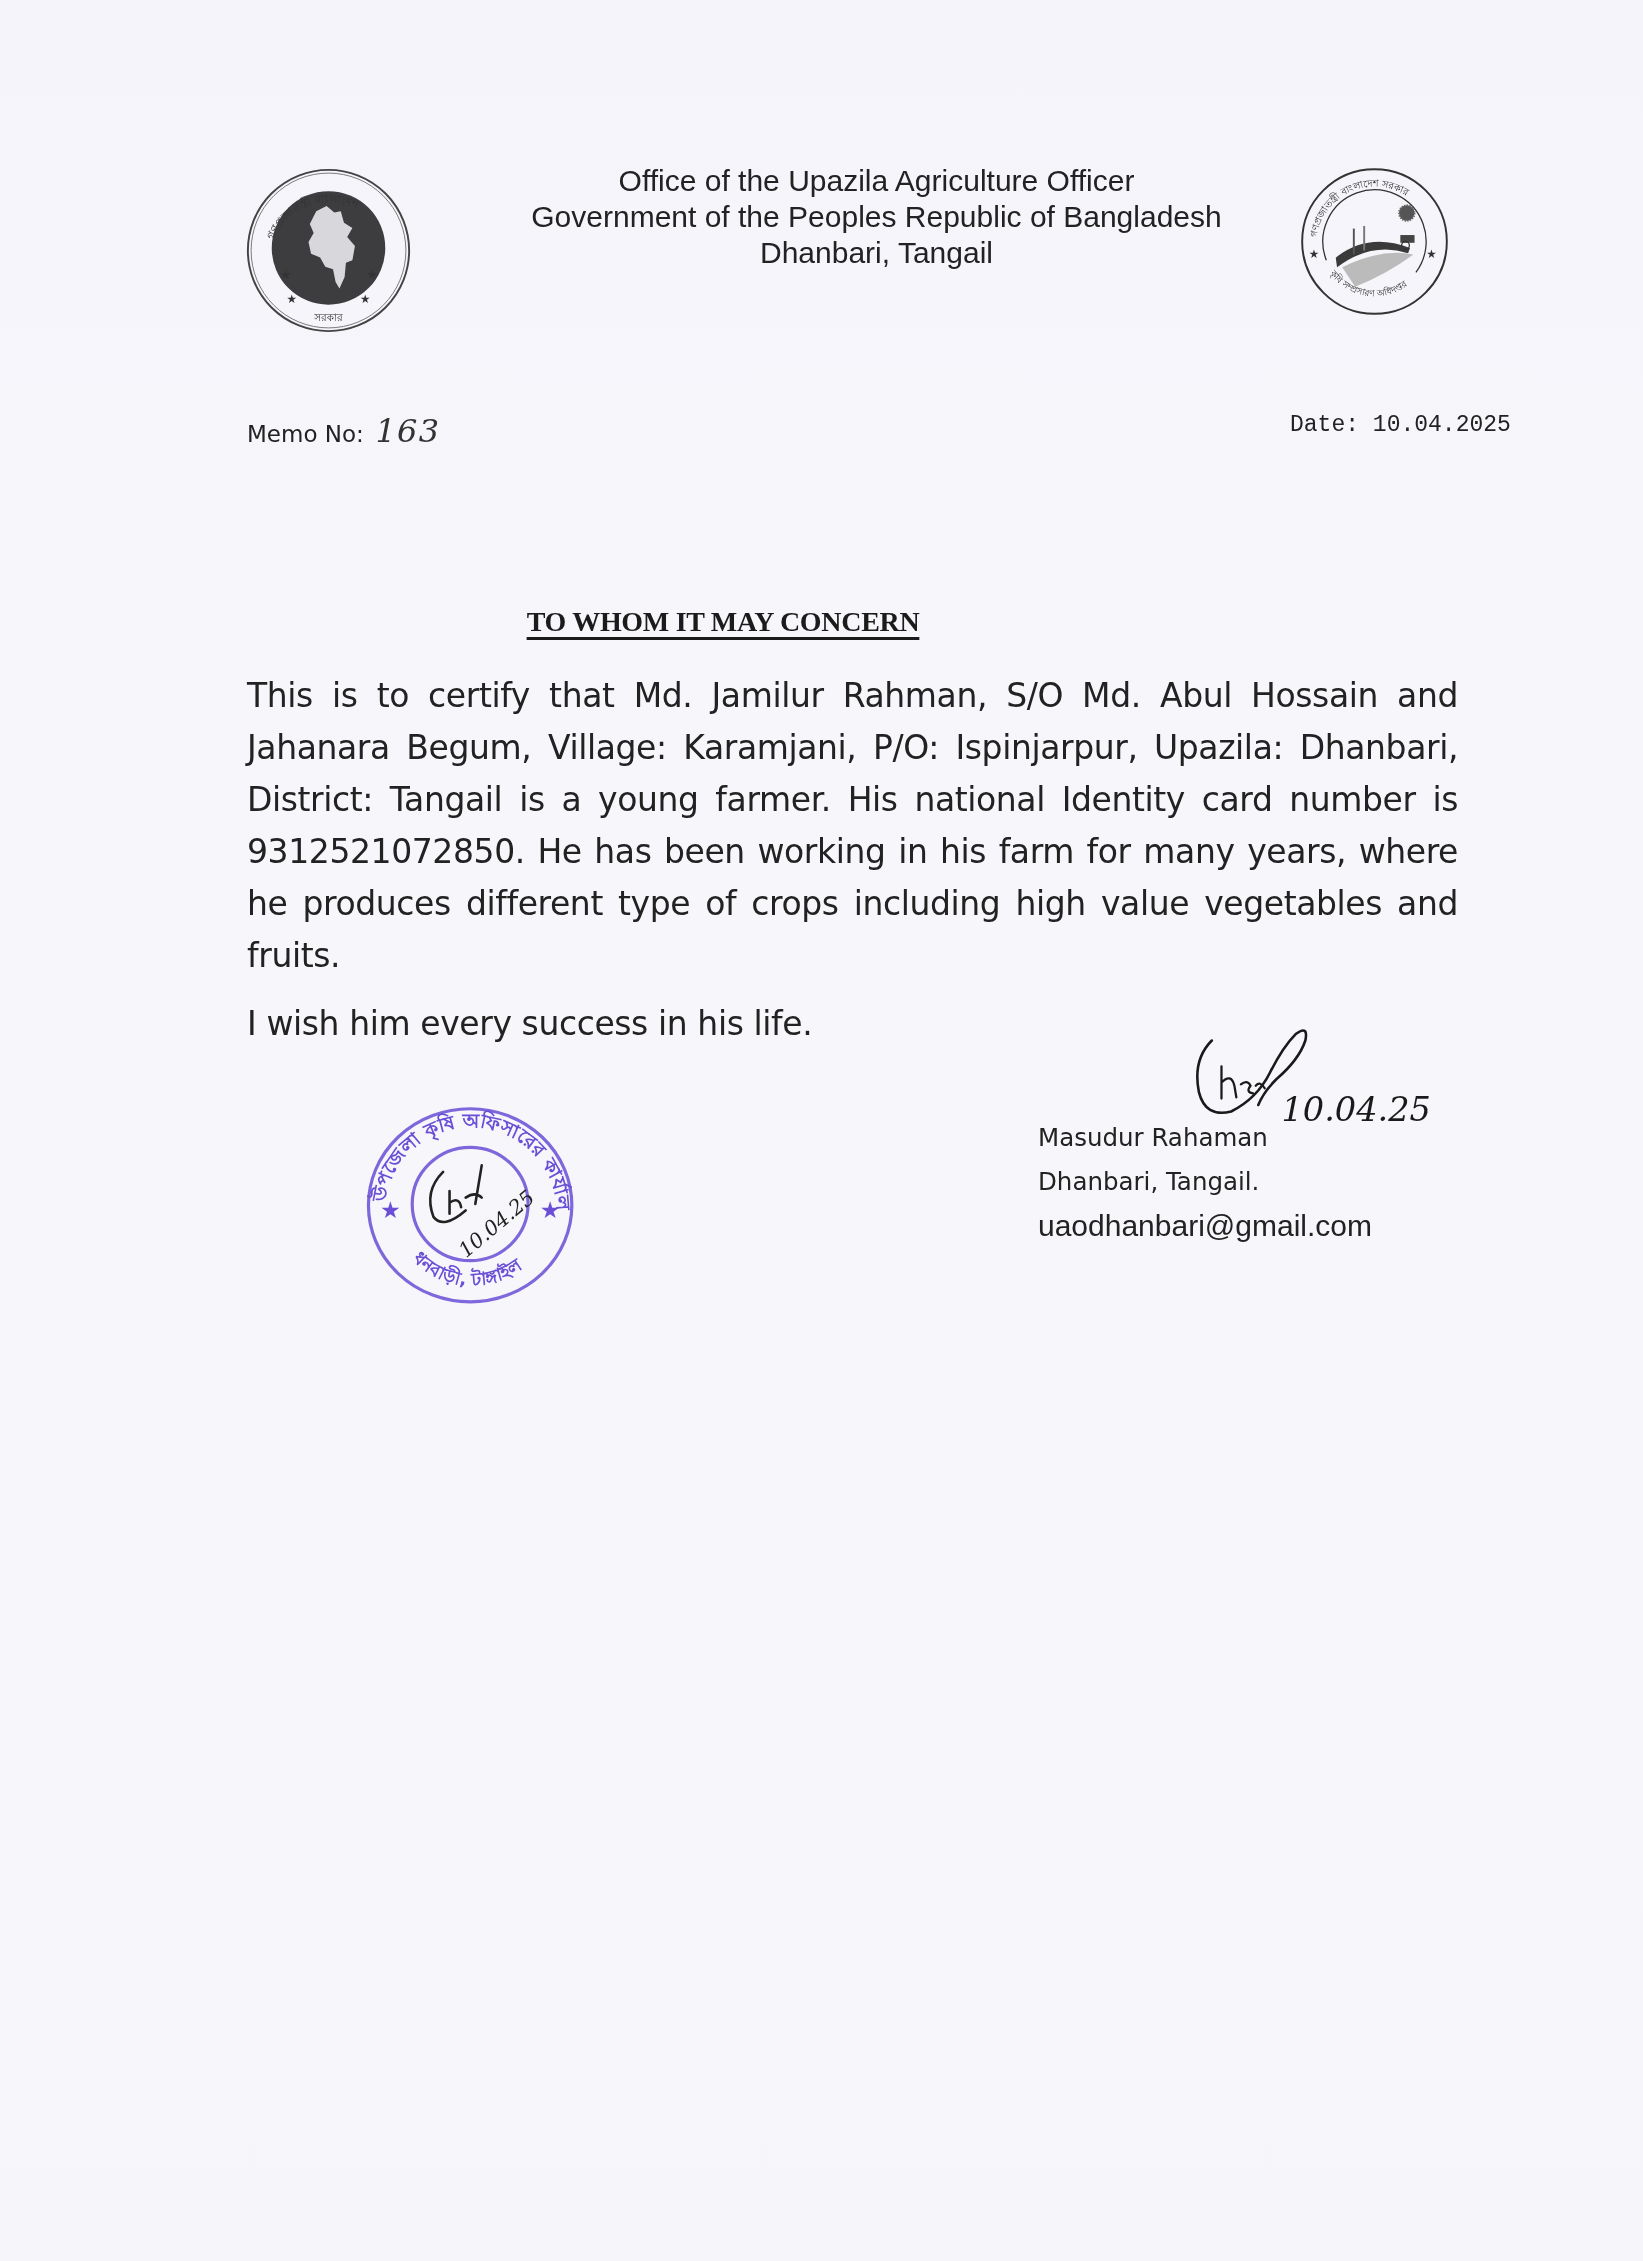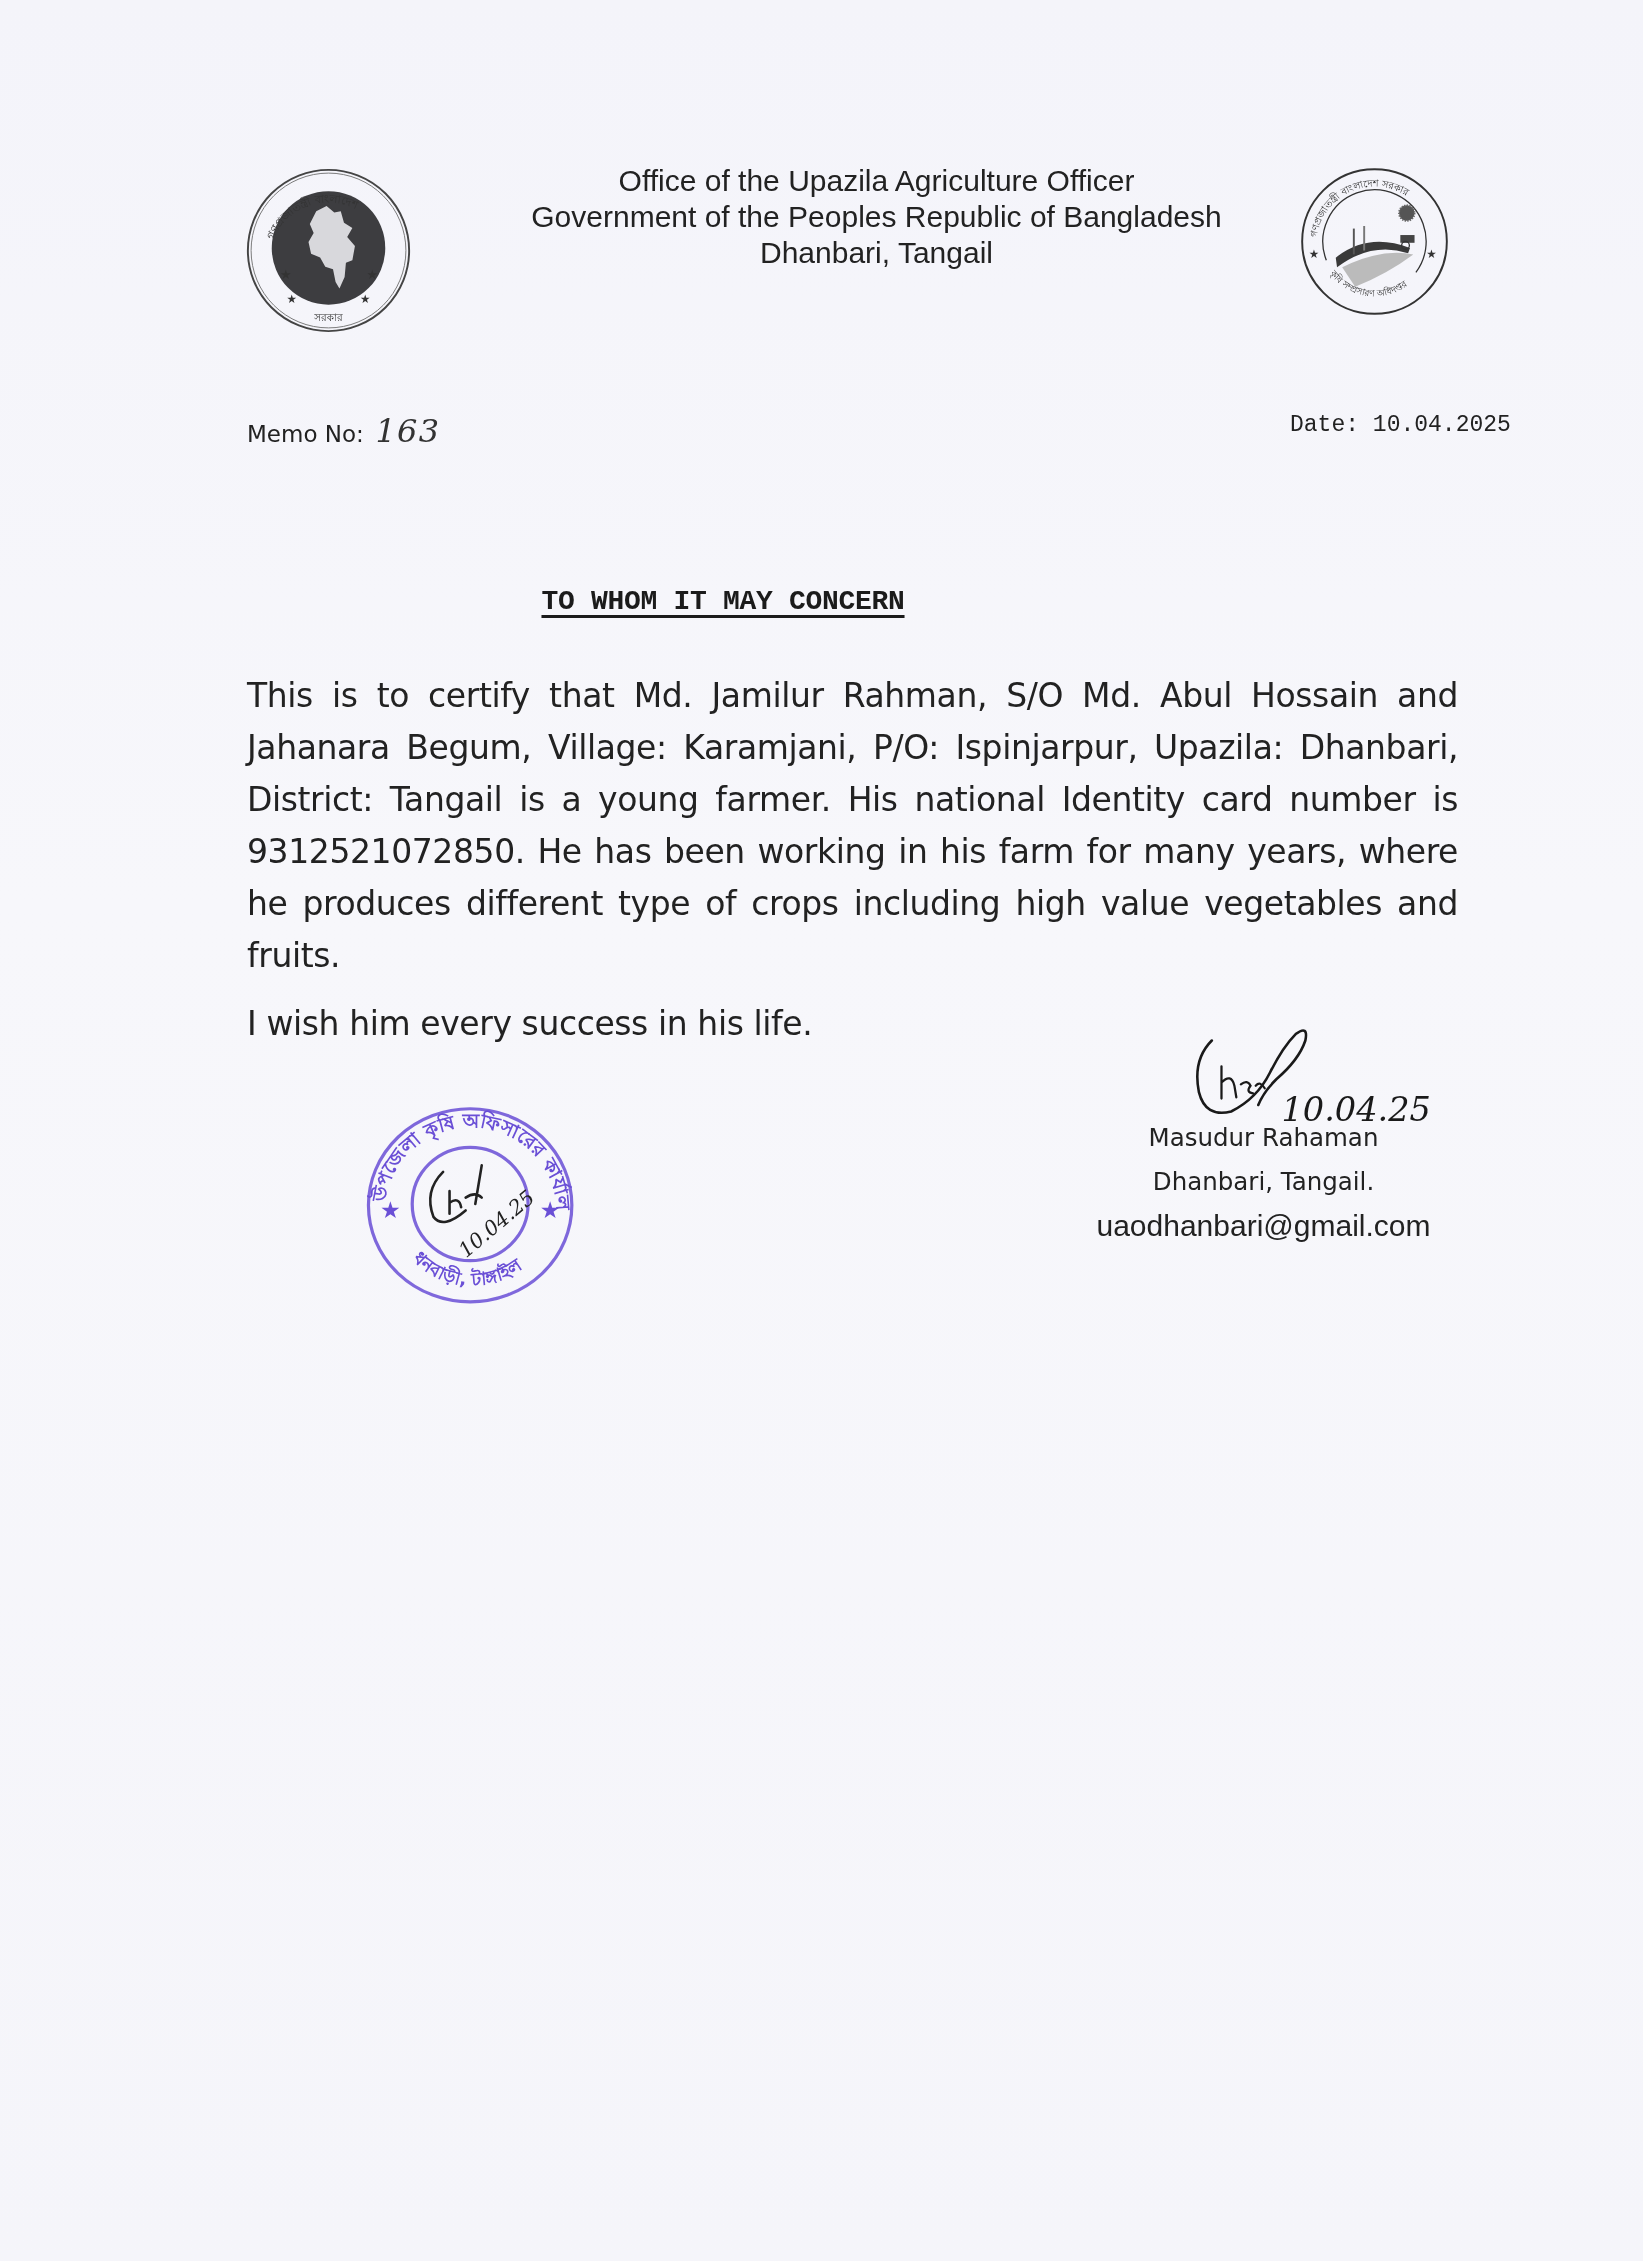--- a/index.html
+++ b/index.html
@@ -20,32 +20,32 @@
   .letterhead { position: absolute; left: 451px; top: 163px; width: 851px; text-align: center;
     font-family: "Liberation Sans", sans-serif; font-size: 30px; line-height: 36px; color: #222; }
   .letterhead div { white-space: nowrap; }
   .letterhead .url { font-family: "DejaVu Sans", sans-serif; font-size: 27px; text-decoration: underline;
     text-underline-offset: 3.9px; margin-top: 2.6px; letter-spacing: -0.3px; }
 
   .memo { position: absolute; left: 247px; top: 412px; font-family: "DejaVu Sans", sans-serif; font-size: 23px; color: #222; }
   .memo .hand { font-family: "DejaVu Serif", serif; font-style: italic; font-size: 32px; color: #333; margin-left: 11.6px; letter-spacing: 1.3px; }
   .date { position: absolute; left: 1290px; top: 412px; font-family: Liberation Mono, monospace; font-size: 23px; color: #222; }
 
-  .title { position: absolute; left: 0; width: 1446px; top: 586px; text-align: center;
-    font-family: Liberation Mono, monospace; font-weight: bold; font-size: 28px; color: #1b1b1b; }
+  .title { position: absolute; left: 0; width: 1446px; top: 606px; text-align: center;
+    font-family: Liberation Serif, serif; font-weight: bold; font-size: 28px; color: #1b1b1b; }
   .title span { text-decoration: underline; text-decoration-thickness: 3.2px; text-underline-offset: 6.4px; letter-spacing: -0.3px; }
 
   .body-text { position: absolute; left: 247px; top: 670px; width: 1211px;
     font-family: "DejaVu Sans", sans-serif; font-size: 33px; line-height: 52px; color: #222;
     text-align: justify; letter-spacing: -0.4px; }
   .body-text p { margin: 0; }
   .body-text p + p { margin-top: 15.5px; }
 
   .signature { position: absolute; left: 1186px; top: 1021px; width: 271px; height: 110px; }
-  .sign-block { position: absolute; left: 1038px; top: 1116px; width: 451px; text-align: center;
+  .sign-block { position: absolute; left: 1038px; top: 1116px; width: 451px; text-align: left;
     font-family: "DejaVu Sans", sans-serif; font-size: 24.5px; line-height: 44px; color: #222; }
   .sign-block .email { font-family: "Liberation Sans", sans-serif; font-size: 30px; }
 
   .stamp { position: absolute; left: 353px; top: 1101px; width: 233px; height: 206px; }
 </style>
 </head>
 <body>
 
 <div class="page">
 

